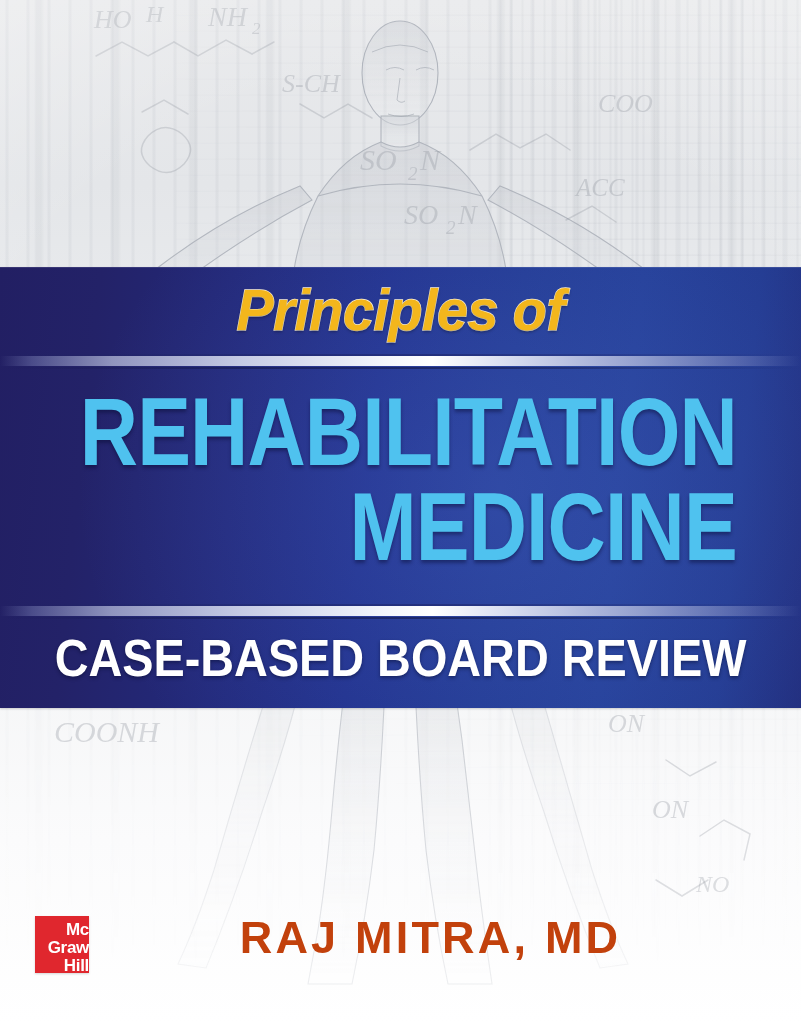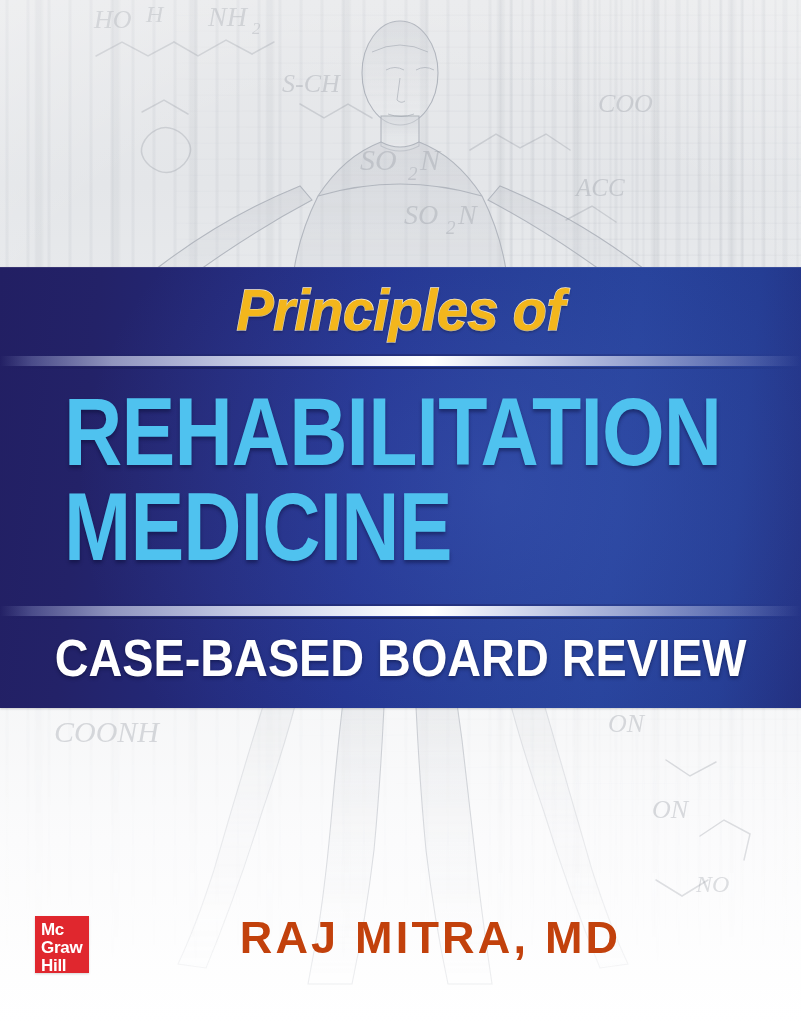--- a/index.html
+++ b/index.html
@@ -164,21 +164,21 @@
     paint-order: stroke fill;
     text-shadow: 0 2px 3px rgba(0,0,0,.30);
     white-space: nowrap;
     transform: scaleX(.96);
   }
 
   .t-title {
     position: absolute;
     left: 0; right: 0;
     top: 384px;
-    text-align: left;
+    text-align: right;
     color: #4fc2ef;
     font-weight: 700;
     font-size: 96px;
     line-height: .99;
     letter-spacing: -1px;
     text-shadow: 0 3px 4px rgba(8,10,45,.42);
   }
   .t-title .ln1 { display:block; transform: scaleX(.84); }
   .t-title .ln2 { display:block; transform: scaleX(.84); }
 
@@ -221,20 +221,21 @@
     height: 57px;
     background: #e0272e;
     color: #ffffff;
     font-weight: 700;
     font-size: 17px;
     line-height: 18px;
     letter-spacing: -.3px;
     padding: 5px 0 0 6px;
     box-sizing: border-box;
     box-shadow: 0 1px 2px rgba(0,0,0,.16);
+    text-align: right;
   }
   .logo span { display:block; }
 
   svg { display:block; }
 </style>
 </head>
 <body>
 
 <div class="cover">
 

